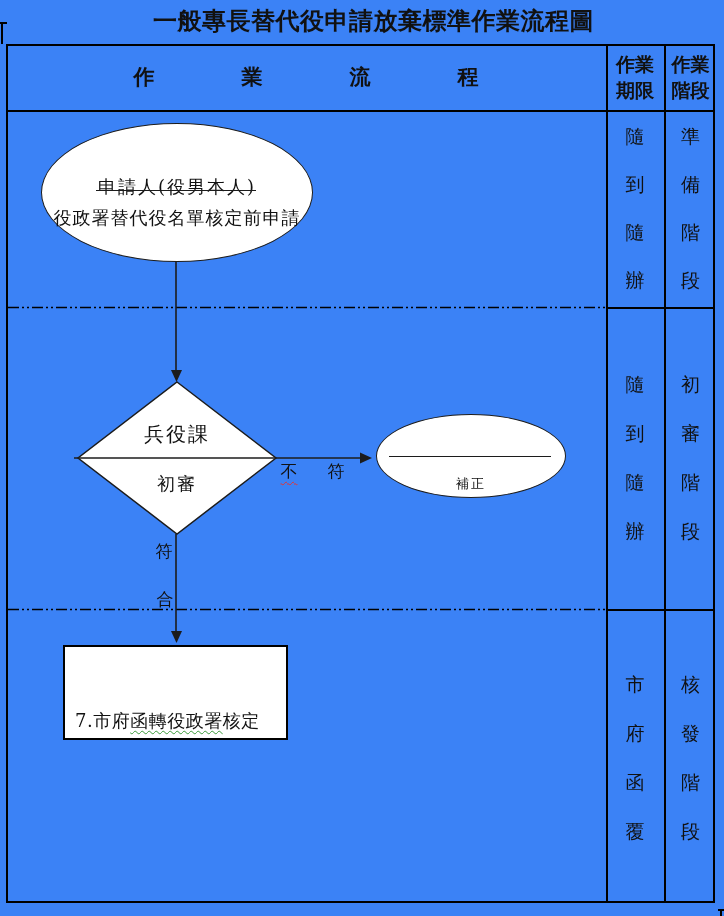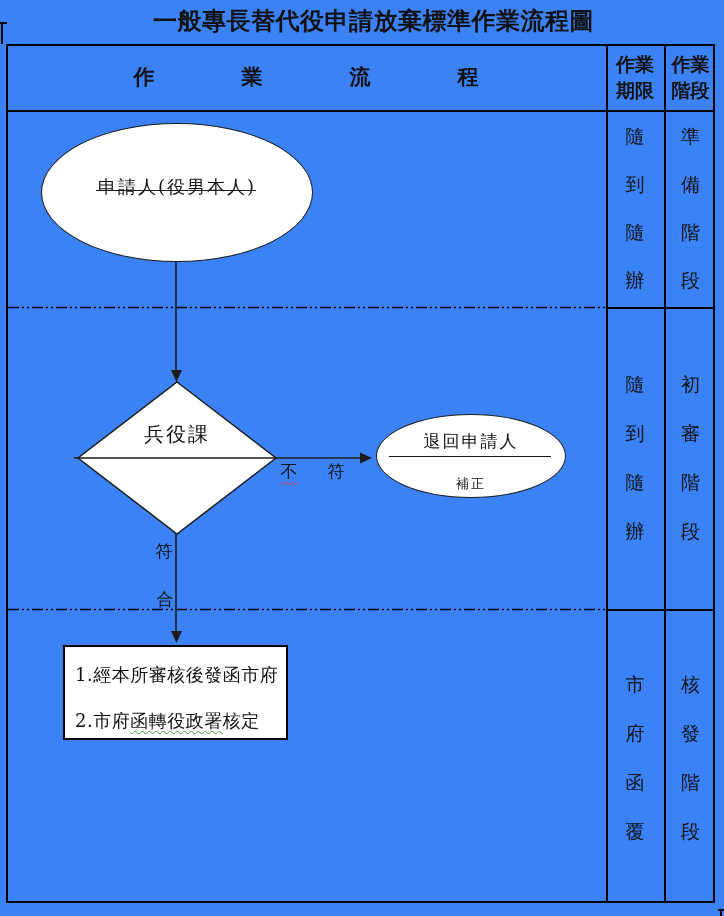--- a/index.html
+++ b/index.html
@@ -174,34 +174,34 @@
     <line x1="176" y1="534" x2="176" y2="633" stroke="#1c1c1c" stroke-width="1.6"></line>
     <polygon points="176.5,643 171,631 182,631" fill="#1c1c1c"></polygon>
 
     <path d="M0 23 H7 M2 23 V44" stroke="#000" stroke-width="2" fill="none"></path>
     <path d="M718 910 H724 M721 910 V916" stroke="#000" stroke-width="2" fill="none"></path>
   </svg>
 
   <div id="ellipse-start" class="abs ellipse">
     <div class="l1 ctr nowrap">申請人(役男本人)</div>
     <div class="sep"></div>
+    <div class="l2 ctr nowrap">役政署替代役名單核定前申請</div>
   </div>
 
   <div id="decision-l1" class="abs ctr nowrap">兵役課</div>
+  <div id="decision-l2" class="abs ctr nowrap">初審</div>
 
   <div id="lbl-no-1" class="abs flowchar">不</div>
   <div id="lbl-no-2" class="abs flowchar">符</div>
 
   <div id="lbl-yes-1" class="abs flowchar">符</div>
   <div id="lbl-yes-2" class="abs flowchar">合</div>
 
   <div id="ellipse-reject" class="abs ellipse">
-    <div class="l1 ctr nowrap">退回申請人</div>
     <div class="sep"></div>
     <div class="l2 ctr nowrap">補正</div>
   </div>
 
   <div id="process-box" class="abs">
-    <div class="p1 nowrap">1.經本所審核後發函市府</div>
-    <div class="p2 nowrap"><span>2.市府</span><span class="grammar-mark">函轉役政署</span><span>核定</span></div>
+    <div class="p2 nowrap"><span>7.市府</span><span class="grammar-mark">函轉役政署</span><span>核定</span></div>
   </div>
 
 </div>
 
 </body></html>

